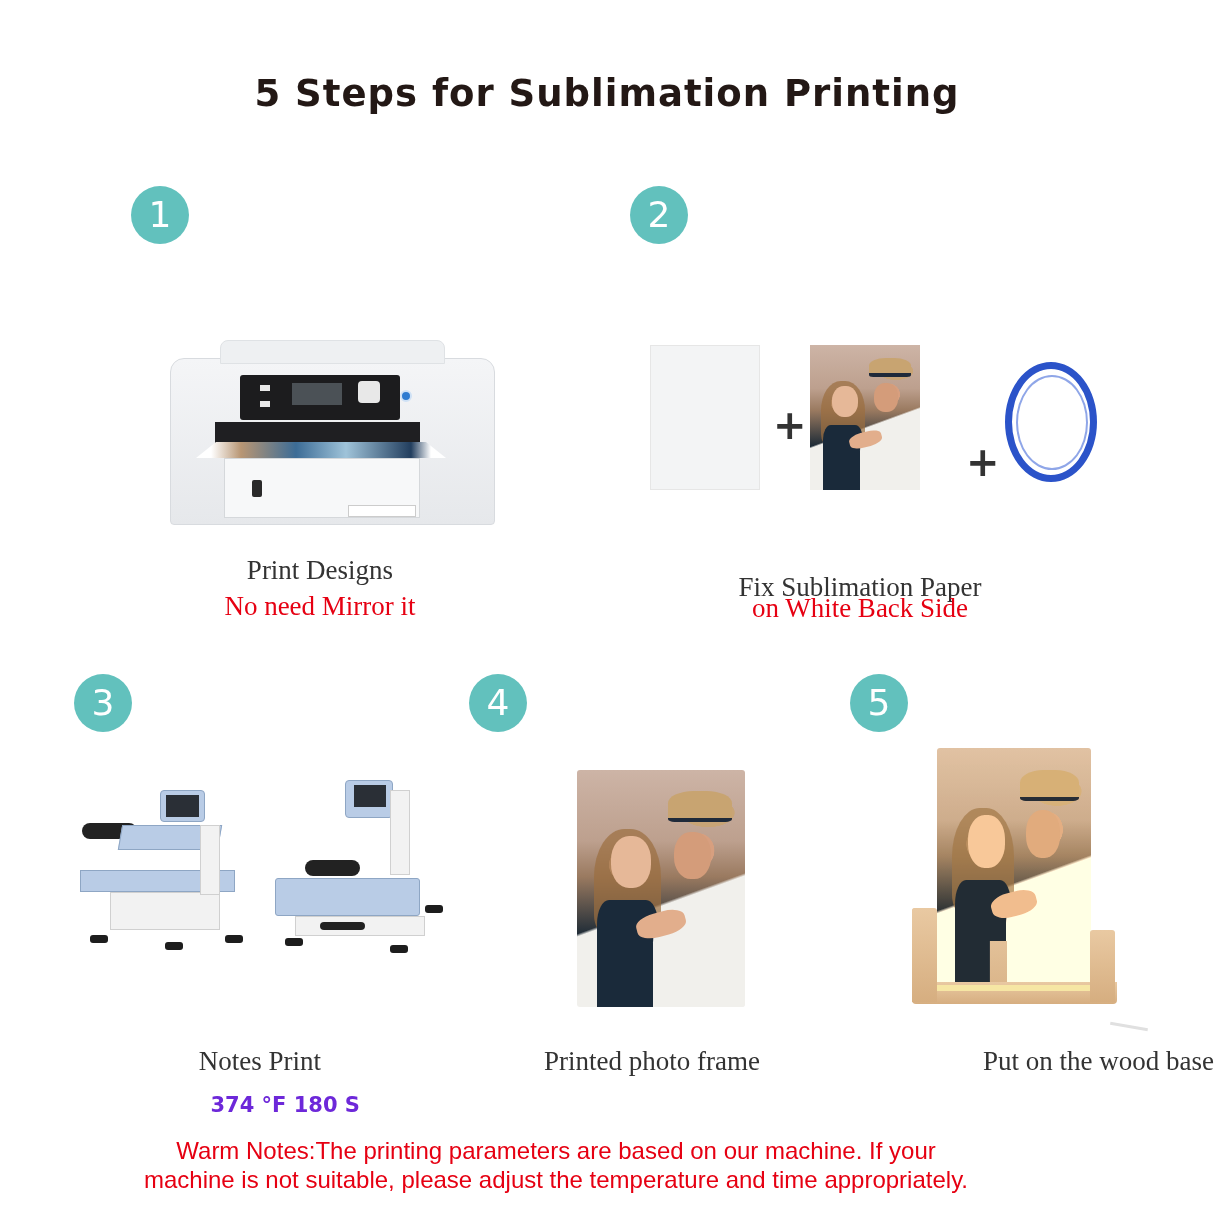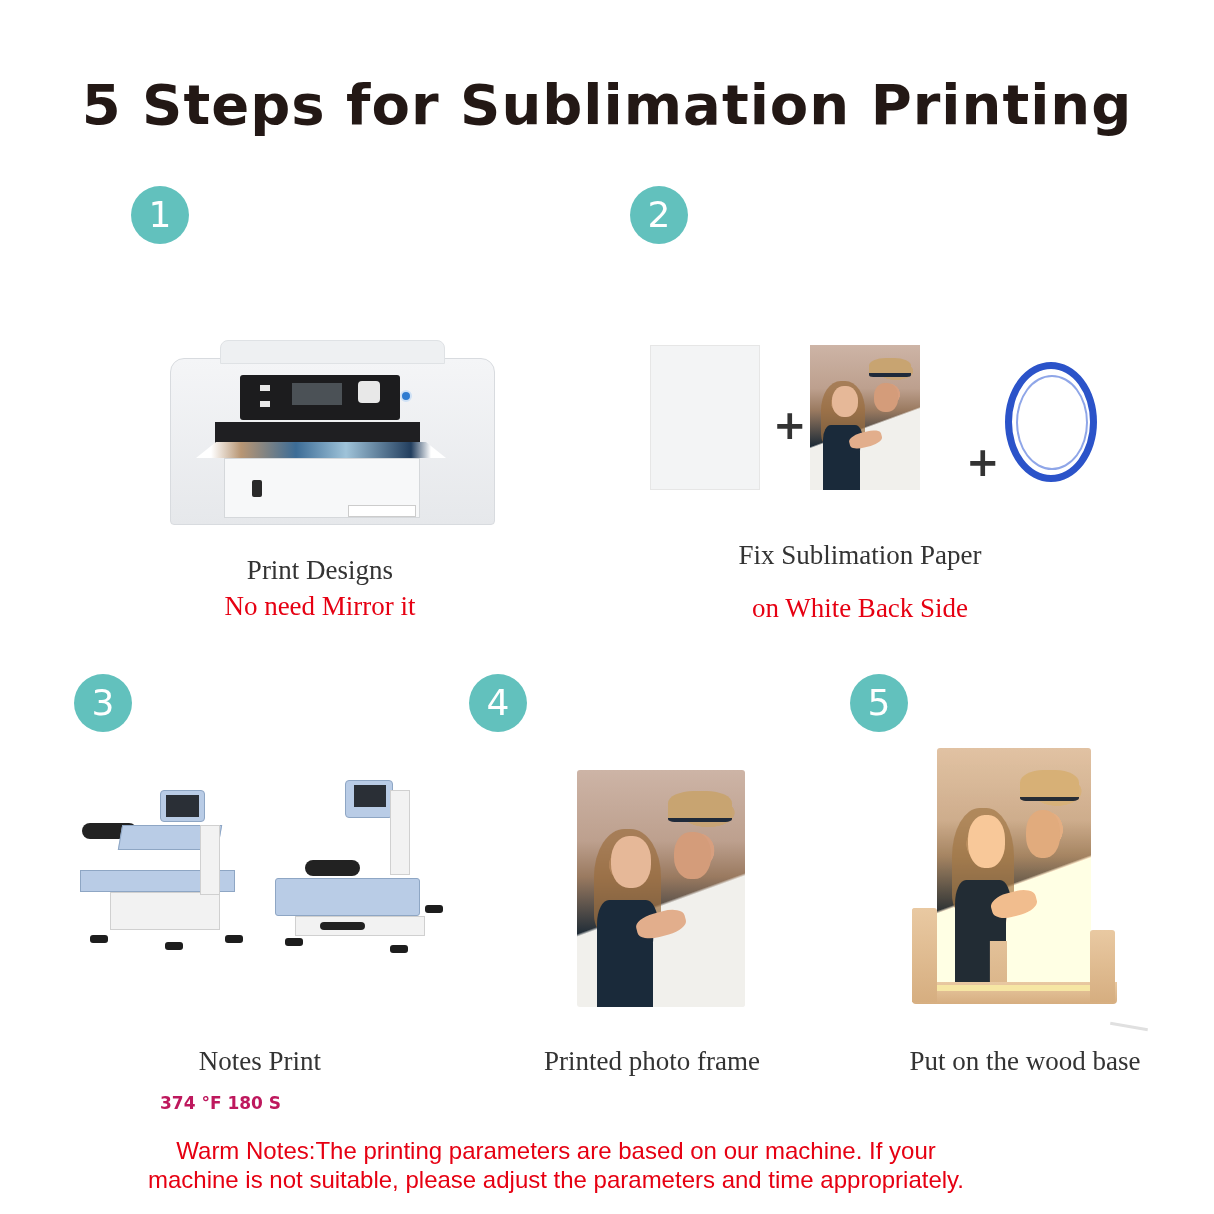--- a/index.html
+++ b/index.html
@@ -1,41 +1,41 @@
 <!DOCTYPE html>
 <html><head>
 <meta charset="utf-8">
 <style>
   * { box-sizing: border-box; margin: 0; padding: 0; }
   html, body { width: 1214px; height: 1214px; background: #ffffff; overflow: hidden; }
   body { position: relative; font-family: "Liberation Sans", "DejaVu Sans", sans-serif; color: #333333; }
 
   .title {
     position: absolute; left: 0; top: 72px; width: 1214px; text-align: center;
-    font-family: "DejaVu Sans", sans-serif; font-weight: bold; font-size: 56px;
+    font-family: "DejaVu Sans", sans-serif; font-weight: bold; font-size: 37px;
     color: #231815; letter-spacing: 1px;
   }
 
   .badge {
     position: absolute; width: 58px; height: 58px; border-radius: 50%;
     background: #62c1bd; color: #ffffff; text-align: center;
     font-family: "DejaVu Sans", sans-serif; font-size: 36px; line-height: 58px;
   }
 
   .label {
     position: absolute; text-align: center; font-family: Liberation Serif, serif;
     font-size: 27px; color: #333333; white-space: nowrap;
   }
   .sub-red {
     position: absolute; text-align: center; font-family: Liberation Serif, serif;
     font-size: 27px; color: #e60012; white-space: nowrap;
   }
   .sub-red-bold {
-    position: absolute; text-align: left; font-family: "DejaVu Sans", sans-serif;
-    font-size: 17px; font-weight: bold; color: #be185d; white-space: nowrap;
+    position: absolute; text-align: right; font-family: "DejaVu Sans", sans-serif;
+    font-size: 21px; font-weight: bold; color: #6d28d9; white-space: nowrap;
   }
   .note {
     position: absolute; left: 0; width: 1112px; text-align: center;
     font-family: "Liberation Sans", sans-serif; font-size: 24px; color: #e60012;
     line-height: 29px;
   }
 
   
   .printer { position: absolute; left: 170px; top: 340px; width: 325px; height: 185px; }
   .printer .body { position: absolute; left: 0; top: 18px; width: 325px; height: 167px; background: linear-gradient(#f4f5f7, #e6e8eb); border-radius: 14px 14px 4px 4px; border: 1px solid #d8dbdf; }
@@ -125,21 +125,21 @@
     <div class="shirt"></div>
     <div class="face1"></div>
     <div class="face2"></div>
     <div class="hat"></div>
     <div class="arm"></div>
 </div>
 <div class="plus" style="left:966px; top:442px;">+</div>
 <div class="tape"></div>
 <div class="tape-inner"></div>
 
-<div class="label" style="left:660px; top:540px; width:400px;">Fix Sublimation Paper</div>
+<div class="label" style="left:660px; top:572px; width:400px;">Fix Sublimation Paper</div>
 <div class="sub-red" style="left:660px; top:593px; width:400px;">on White Back Side</div>
 
 <div class="badge" style="left:74px; top:674px;">3</div>
 
 <div class="press" style="left:80px; top:785px; width:170px; height:165px;">
   <div class="screen" style="left:80px; top:5px; width:45px; height:32px;">
       <div class="lcd" style="left:5px; top:4px; width:33px; height:22px;"></div>
     </div>
   <div class="grip" style="left:2px; top:38px; width:55px; height:16px;"></div>
   <div class="plate" style="left:40px; top:40px; width:100px; height:25px; transform:skewX(-10deg);"></div>
@@ -194,16 +194,16 @@
     <div class="arm"></div>
 </div>
 <div class="wood-base" style="clip-path: polygon(0 0, 18% 0, 18% 82%, 82% 82%, 82% 35%, 100% 35%, 100% 100%, 0 100%);"></div>
 <div class="wood-base" style="left:912px; top:930px; width:180px; height:72px; background:transparent; border:0;"></div>
 <div style="position:absolute; left:912px; top:982px; width:205px; height:22px; background:linear-gradient(#e9c9a2,#d6ae80); border-radius:0 0 4px 4px;"></div>
 <div style="position:absolute; left:1090px; top:930px; width:25px; height:72px; background:linear-gradient(#e9c9a2,#d6ae80); border-radius:3px 3px 0 0;"></div>
 <div style="position:absolute; left:912px; top:908px; width:25px; height:94px; background:linear-gradient(#e9c9a2,#d6ae80); border-radius:3px 3px 0 0;"></div>
 <div class="wood-slot" style="left:937px; width:153px;"></div>
 <div class="cable" style="left:1110px; top:1025px;"></div>
 
-<div class="label" style="left:860px; top:1046px; width:330px;">Put on the wood base</div>
+<div class="label" style="left:884px; top:1046px; width:330px;text-align:right;">Put on the wood base</div>
 
 <div class="note" style="top:1136px;">Warm Notes:The printing parameters are based on our machine. If your</div>
-<div class="note" style="top:1165px;">machine is not suitable, please adjust the parameters and time appropriately.</div>
+<div class="note" style="top:1165px;">machine is not suitable, please adjust the temperature and time appropriately.</div>
 
 </body></html>

